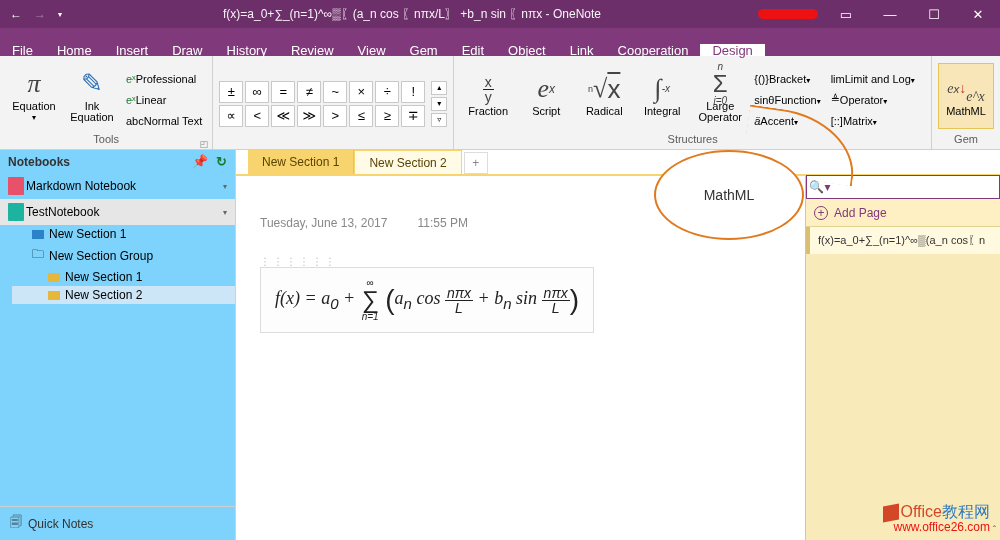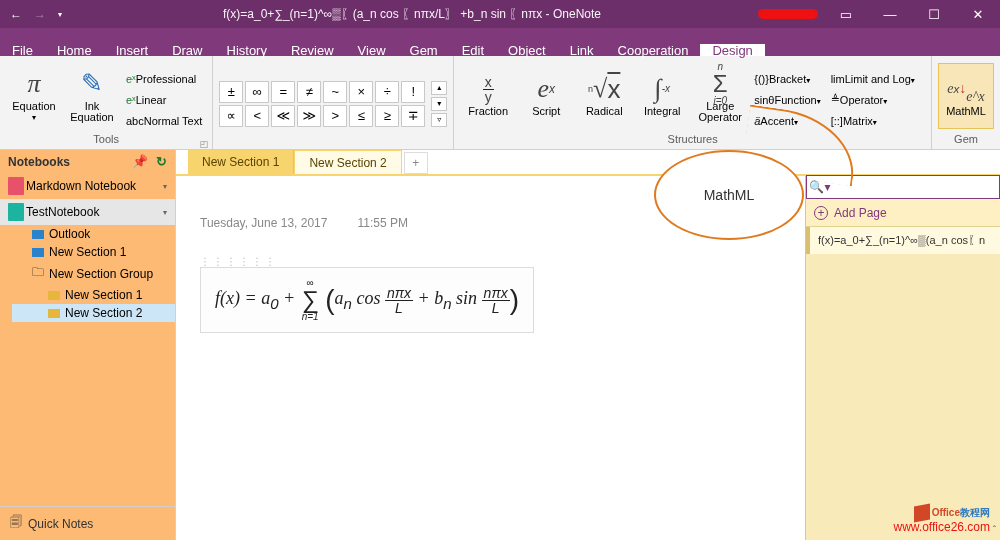--- a/index.html
+++ b/index.html
@@ -38,21 +38,21 @@
   .bigbtn { display:flex; flex-direction:column; align-items:center; justify-content:center; width:56px; height:66px; gap:2px; font-size:11px; line-height:1; text-align:center; cursor:pointer; }
   .bigbtn .ic { height:30px; display:flex; align-items:center; justify-content:center; font-size:26px; font-family:"Cambria Math",serif; font-style:italic; color:#444; }
   .stack { display:flex; flex-direction:column; gap:1px; }
   .stackitem { display:flex; align-items:flex-end; font-size:11px; height:20px; padding:0 4px; cursor:pointer; white-space:nowrap; }
   .symgrid { display:grid; grid-template-columns:repeat(8,24px); grid-template-rows:repeat(2,22px); gap:2px; }
   .sym { border:1px solid #c8c8c8; background:#fff; display:flex; align-items:center; justify-content:center; font-size:13px; cursor:pointer; }
   .collapse { position:absolute; right:4px; bottom:4px; font-size:10px; color:#666; }
 
   
   .workspace { display:flex; height:calc(540px - 28px - 28px - 94px); }
-  .navpanel { width:176px; border-right:1px solid var(--border); display:flex; flex-direction:column; background:#fdba74; }
+  .navpanel { width:236px; border-right:1px solid var(--border); display:flex; flex-direction:column; background:#7dd3fc; }
   .np-header { display:flex; align-items:center; justify-content:space-between; padding:4px 8px; font-weight:600; color:#333; }
   .np-icons { display:flex; gap:8px; color:#666; font-size:13px; }
   .nb { padding:4px 8px 4px 8px; display:flex; align-items:center; gap:2px; cursor:pointer; }
   .nb.active { background:#e6e6e6; }
   .nbicon { width:16px; height:18px; border-radius:1px; }
   .tree { font-size:12px; padding-left:12px; }
   .tree-item { padding:2px 4px 2px 20px; display:flex; align-items:center; gap:5px; position:relative; cursor:pointer;}
   .tree-item.active { background:var(--active-blue); }
   .tab-ic { width:12px; height:9px; display:inline-block; }
   .quicknotes { margin-top:auto; border-top:1px solid var(--border); padding:6px 10px; display:flex; align-items:center; gap:6px; color:#333; }
@@ -81,21 +81,21 @@
   .search .go { width:26px; text-align:center; color:var(--purple); }
   .addpage { height:28px; background:#fff0c4; color:var(--purple); display:flex; align-items:center; padding:0 8px; gap:6px; font-size:12px; border-bottom:1px solid #e0d28f; cursor:pointer;}
   .page-item { padding:6px 8px; font-size:11px; color:#333; background:#fff9df; border-left:4px solid #d8c070; cursor:pointer;}
 
   
   .callout { position:absolute; left:654px; top:150px; width:150px; height:90px; background:#fff; border:2px solid #e07a1d; border-radius:50%; display:flex; align-items:center; justify-content:center; font-size:14px; color:#333; }
   .callout::after { content:""; position:absolute; right:-55px; top:-40px; width:110px; height:65px; border-right:2px solid #e07a1d; border-top:2px solid #e07a1d; border-top-right-radius:80px 60px; transform:rotate(8deg); }
 
   
   .wm { position:absolute; right:10px; bottom:6px; text-align:right; line-height:1.1; }
-  .wm .l1 { font-weight:bold; font-size:10px; }
+  .wm .l1 { font-weight:normal; font-size:16px; }
   .wm .o { color:#d24726; } .wm .f { color:#3179bd; }
   .wm .l2 { color:#e11; font-size:12px; }
   .wm .cube { display:inline-block; width:16px; height:16px; background:#d24726; transform:skewY(-10deg); margin-right:2px; vertical-align:middle;}
 
 </style>
 </head>
 <body>
 
 <div class="titlebar">
   <div class="qat">
@@ -289,24 +289,20 @@
         </div>
         <div class="nb active">
           <span class="nbicon" style="background:#1cb3a0"></span>
           <span style="flex:1">TestNotebook</span>
           <span style="font-size:8px;color:#666">▾</span>
         </div>
       </div>
     <div class="tree" id="tree">
         <div class="tree-item" style="padding-left: 20px;">
           <span class="tab-ic" style="background:#2a82c9"></span>
-          <span>Outlook</span>
-        </div>
-        <div class="tree-item" style="padding-left: 20px;">
-          <span class="tab-ic" style="background:#2a82c9"></span>
           <span>New Section 1</span>
         </div>
         <div class="tree-item" style="padding-left: 20px;">
           <span>🗀</span>
           <span>New Section Group</span>
         </div>
         <div class="tree-item" style="padding-left: 36px;">
           <span class="tab-ic" style="background:#e6b73a"></span>
           <span>New Section 1</span>
         </div>

